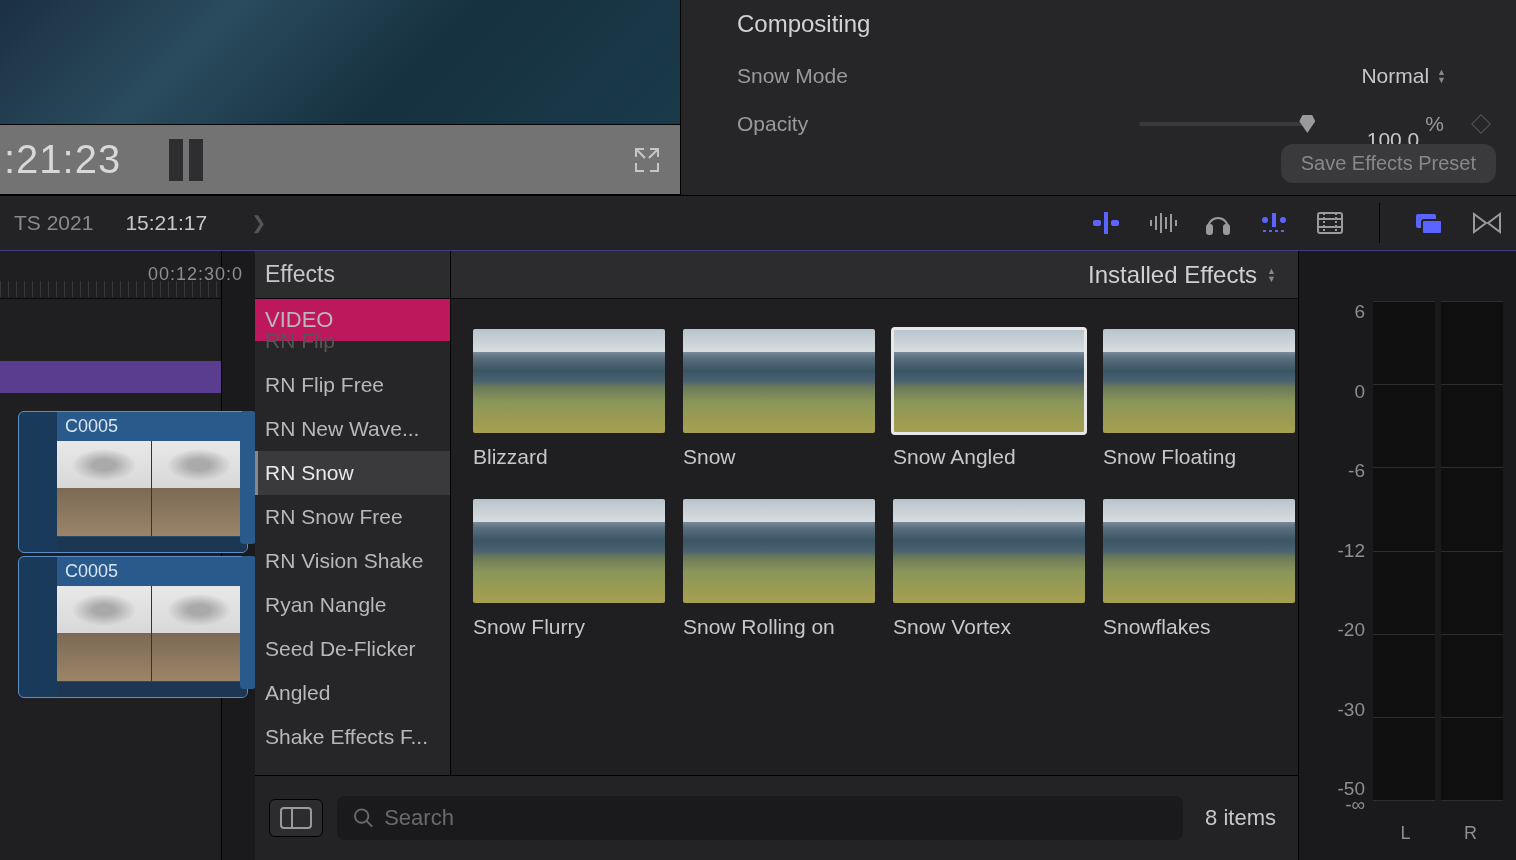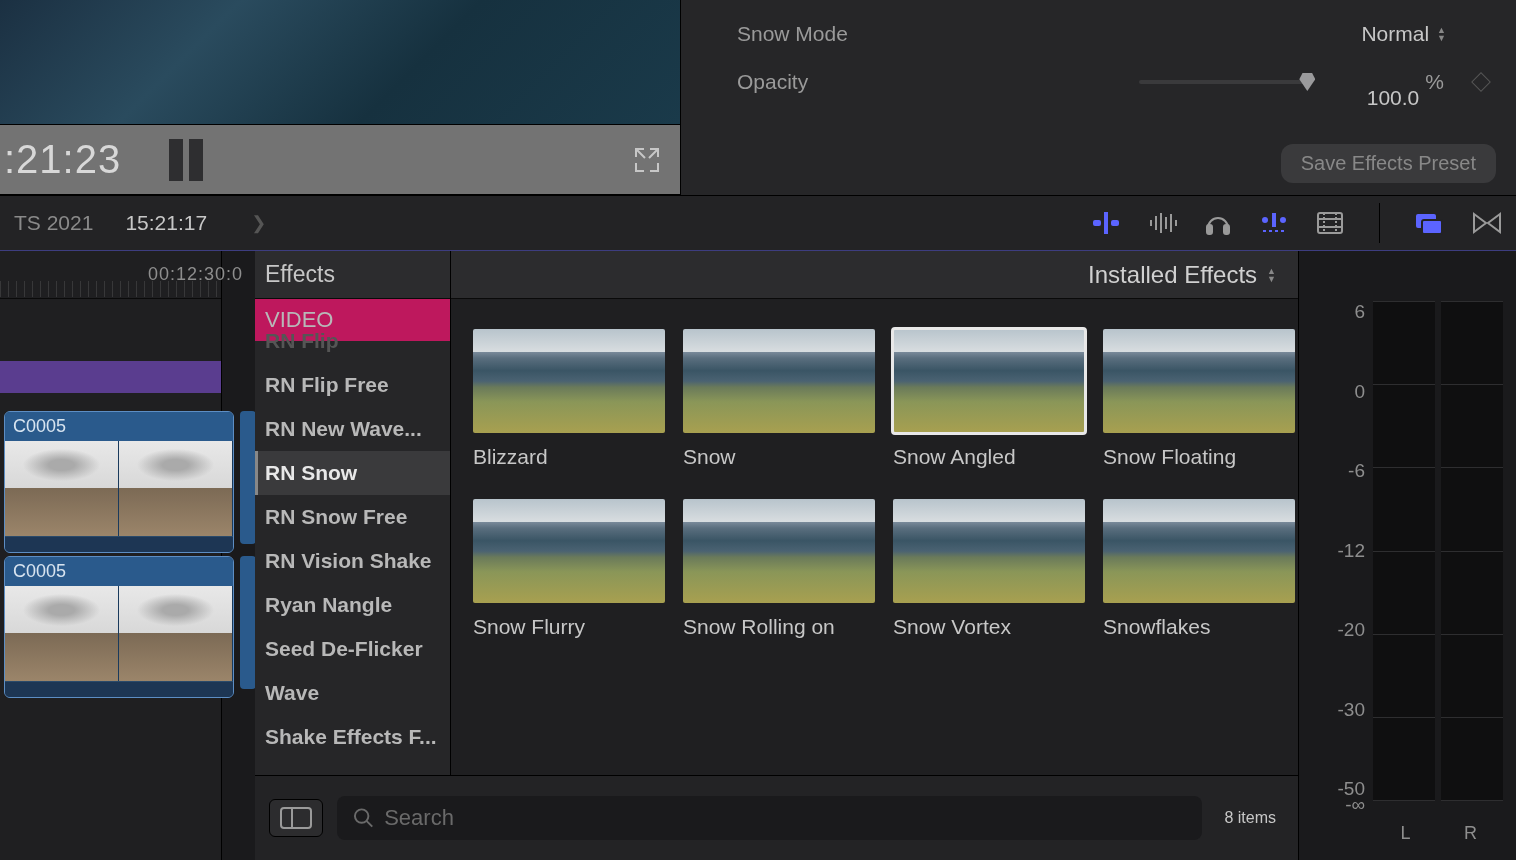--- a/index.html
+++ b/index.html
@@ -39,57 +39,57 @@
 .ti { color:#9a9a9a; display:flex; align-items:center; }
 .ti.active { color:#5b64ff; }
 .vdiv { width:1px; height:40px; background:#000; margin:0 8px; }
 
 
 .timeline { position:absolute; left:0; top:251px; width:222px; bottom:0; background:#1f1f21; border-right:1px solid #000; }
 .ruler { height:48px; background:#1f1f21; display:flex; align-items:center; border-bottom:1px solid #0a0a0a; }
 .ruler-tc { font-size:18px; color:#8e8e8e; margin-left:148px; letter-spacing:1px; }
 .ruler-ticks { position:absolute; top:30px; left:0; right:0; height:16px; opacity:0.35; background-image: repeating-linear-gradient(90deg,#666 0 1px,transparent 1px 8px); }
 .purple-bar { position:absolute; top:110px; left:0; right:0; height:32px; background:#5a3d8f; }
-.clip { position:absolute; left:4px; width:230px; border-radius:6px; overflow:hidden; background:#1a3a5c; border:1px solid #5d8ec4; }
+.clip { position:absolute; left:18px; width:230px; border-radius:6px; overflow:hidden; background:#1a3a5c; border:1px solid #5d8ec4;padding-left:38px; }
 .clip1 { top:160px; } .clip2 { top:305px; }
 .clip-title { font-size:18px; color:#d8e4f0; padding:4px 8px; background:#2a5a8c; }
 .clip-frames { display:flex; height:95px; }
 .clip-frame { flex:1; background:linear-gradient(180deg,#e8e8e8 0%,#d8d8d8 50%,#7c6a55 50%,#9b856a 100%); border-right:1px solid #1a3a5c; position:relative; }
 .clip-frame::after { content:''; position:absolute; left:10%; top:5%; width:80%; height:40%; background:radial-gradient(ellipse,#aaa 20%,transparent 60%); }
 .clip-wave { height:16px; background:#1d3654; border-top:1px solid #2a4a6a; }
 .clip-next { position:absolute; top:160px; left:240px; width:16px; height:133px; background:#2a5a8c; border-radius:4px; }
 .clip-next2 { top:305px; }
 
 
 .fx-sidebar { position:absolute; left:255px; top:251px; width:196px; bottom:85px; background:#262628; border-right:1px solid #000; overflow:hidden; }
 .fx-header { height:48px; display:flex; align-items:center; padding:0 10px; font-size:23px; color:#c7c7c7; border-bottom:1px solid #0a0a0a; background:#2c2c2e; }
 .fx-cat { padding:8px 10px; font-size:22px; color:#b8b8b8; background:#be185d; }
 .fx-list { overflow-y:auto; height:calc(100% - 48px); }
-.fx-item { padding:10px 10px; font-size:21px; color:#b8b8b8; white-space:nowrap; overflow:hidden; text-overflow:ellipsis; cursor:pointer;font-weight:bold; }
+.fx-item { padding:10px 10px; font-size:21px; color:#b8b8b8; white-space:nowrap; overflow:hidden; text-overflow:ellipsis; cursor:pointer; }
 .fx-item.sel { background:#3a3a3c; color:#e8e8e8; border-left:3px solid #888; padding-left:7px; }
 .fx-item.dim { color:#555; padding-top:0; margin-top:-12px; }
 
 
 .fx-main { position:absolute; left:451px; top:251px; right:218px; bottom:85px; background:#1f1f21; }
 .fx-main-hdr { height:48px; display:flex; align-items:center; justify-content:flex-end; padding:0 22px; border-bottom:1px solid #0a0a0a; background:#2c2c2e; }
 .fx-dropdown { font-size:24px; color:#d0d0d0; display:flex; align-items:center; gap:10px; }
 .fx-grid { padding:30px 22px; display:grid; grid-template-columns:repeat(4, 192px); gap:30px 18px; }
 .fx-card { display:flex; flex-direction:column; gap:12px; cursor:pointer; }
 .fx-thumb { width:192px; height:104px; border-radius:2px; position:relative; overflow:hidden;
   background: linear-gradient(180deg,#b8c4cc 0%,#d8dde0 22%,#7a8a9a 22%,#5a6e7e 28%,#3a5565 40%,#4a6272 50%,#6a7a5a 56%,#8a9658 70%,#a8a050 100%); }
 .fx-thumb.selected { outline:3px solid #e8e8e8; outline-offset:-1px; }
 .fx-label { font-size:21px; color:#c7c7c7; }
 
 
 .fx-bottom { position:absolute; left:255px; right:218px; bottom:0; height:85px; background:#232325; border-top:1px solid #000; display:flex; align-items:center; padding:0 14px; gap:14px; }
 .view-toggle { width:54px; height:38px; border:1px solid #000; border-radius:6px; background:#2c2c2e; display:flex; align-items:center; justify-content:center; }
 .search-field { flex:1; height:44px; background:#1a1a1c; border-radius:8px; display:flex; align-items:center; padding:0 16px; gap:10px; }
 .search-field input { background:transparent; border:none; outline:none; color:#c7c7c7; font-size:22px; width:100%; }
 .search-field input::placeholder { color:#6a6a6a; }
-.item-count { font-size:16px; color:#c7c7c7; white-space:nowrap; padding:0 8px; }
+.item-count { font-size:22px; color:#c7c7c7; white-space:nowrap; padding:0 8px; }
 
 
 .meters { position:absolute; right:0; top:251px; width:218px; bottom:0; background:#1a1a1c; border-left:1px solid #000; }
 .meter-scale { position:absolute; left:14px; top:50px; bottom:60px; width:52px; display:flex; flex-direction:column; justify-content:space-between; text-align:right; font-size:19px; color:#8e8e8e; }
 .meter-bars { position:absolute; left:74px; top:50px; bottom:60px; width:130px; display:flex; gap:6px; }
 .meter-track { flex:1; background:#0f0f10; position:relative; }
 .meter-tick { position:absolute; left:0; right:0; height:1px; background:#2e2e30; }
 .meter-lr { position:absolute; bottom:16px; left:74px; width:130px; display:flex; font-size:18px; color:#8e8e8e; }
 .meter-lr span { flex:1; text-align:center; }
 .inf { position:absolute; bottom:44px; left:14px; width:52px; text-align:right; font-size:19px; color:#8e8e8e; }
@@ -109,20 +109,21 @@
     </div>
   <div class="expand-icon">
     <svg width="30" height="30" viewBox="0 0 30 30" stroke="#c7c7c7" stroke-width="2" fill="none">
         <path d="M4 12 L4 4 L12 4 M18 4 L26 4 L26 12 M26 18 L26 26 L18 26 M12 26 L4 26 L4 18 M4 4 L13 13 M26 4 L17 13"></path>
       </svg>
   </div>
 </div>
 
 <div class="inspector">
   <div class="insp-section">
+    <div class="insp-title">Compositing</div>
     <div class="insp-row">
       <div class="label">Snow Mode</div>
       <div class="select-val">
         <span>Normal</span>
         <span class="updown">
             <span>▲</span>
             <span>▼</span>
           </span>
       </div>
     </div>
@@ -233,21 +234,21 @@
     <div class="fx-cat">VIDEO</div>
     <div class="fx-item dim">RN Flip</div>
     <div id="fx-items">
         <div class="fx-item">RN Flip Free</div>
         <div class="fx-item">RN New Wave...</div>
         <div class="fx-item sel">RN Snow</div>
         <div class="fx-item">RN Snow Free</div>
         <div class="fx-item">RN Vision Shake</div>
         <div class="fx-item">Ryan Nangle</div>
         <div class="fx-item">Seed De-Flicker</div>
-        <div class="fx-item">Wave</div>
+        <div class="fx-item">Angled</div>
         <div class="fx-item">Shake Effects F...</div>
       </div>
   </div>
 </div>
 
 <div class="fx-main">
   <div class="fx-main-hdr">
     <div class="fx-dropdown">
       <span>Installed Effects</span>
       <span class="updown">

